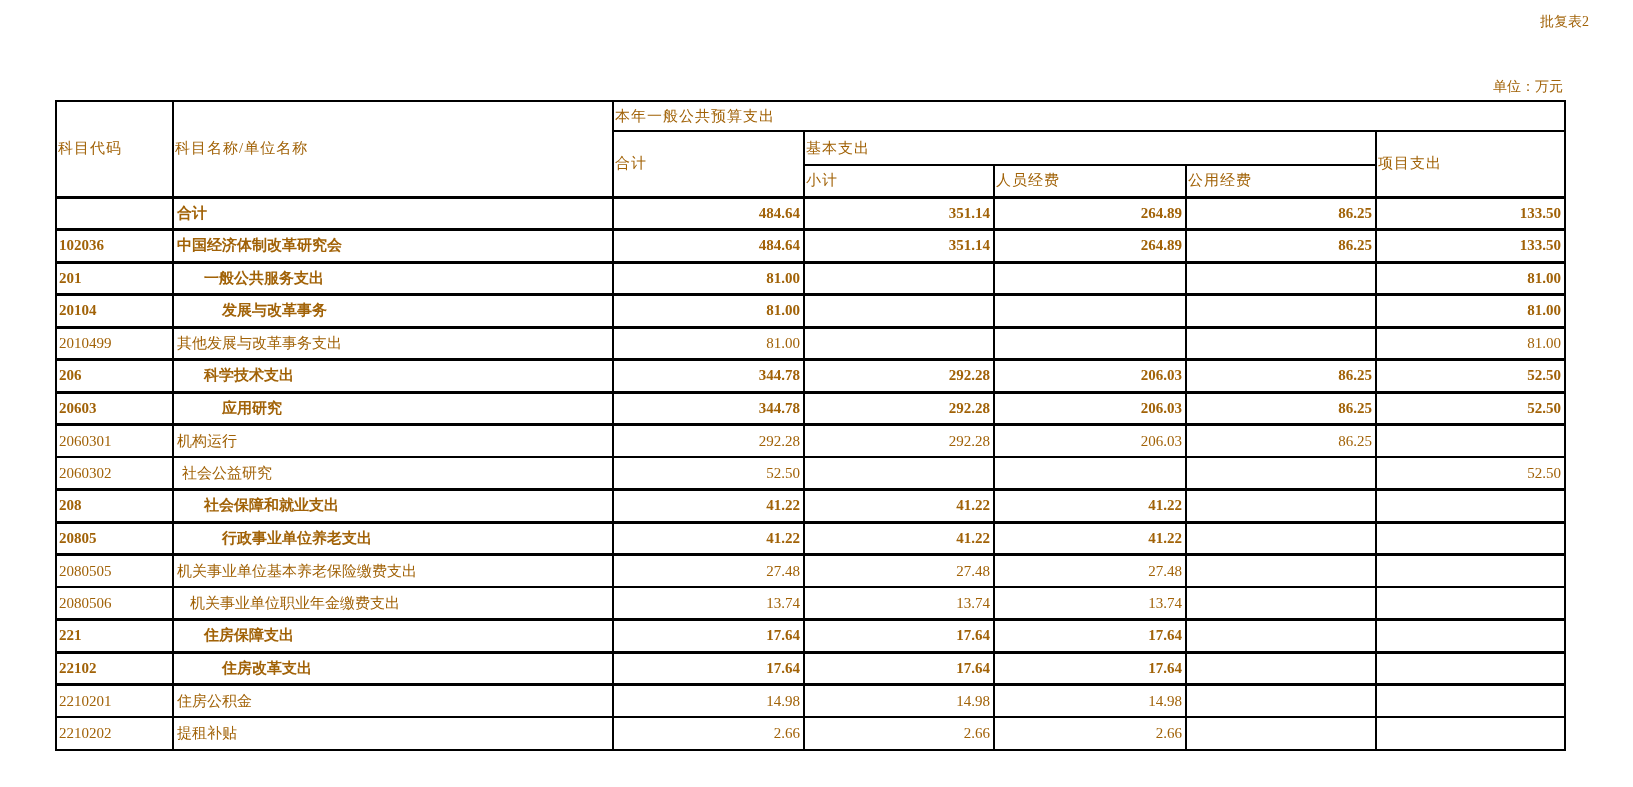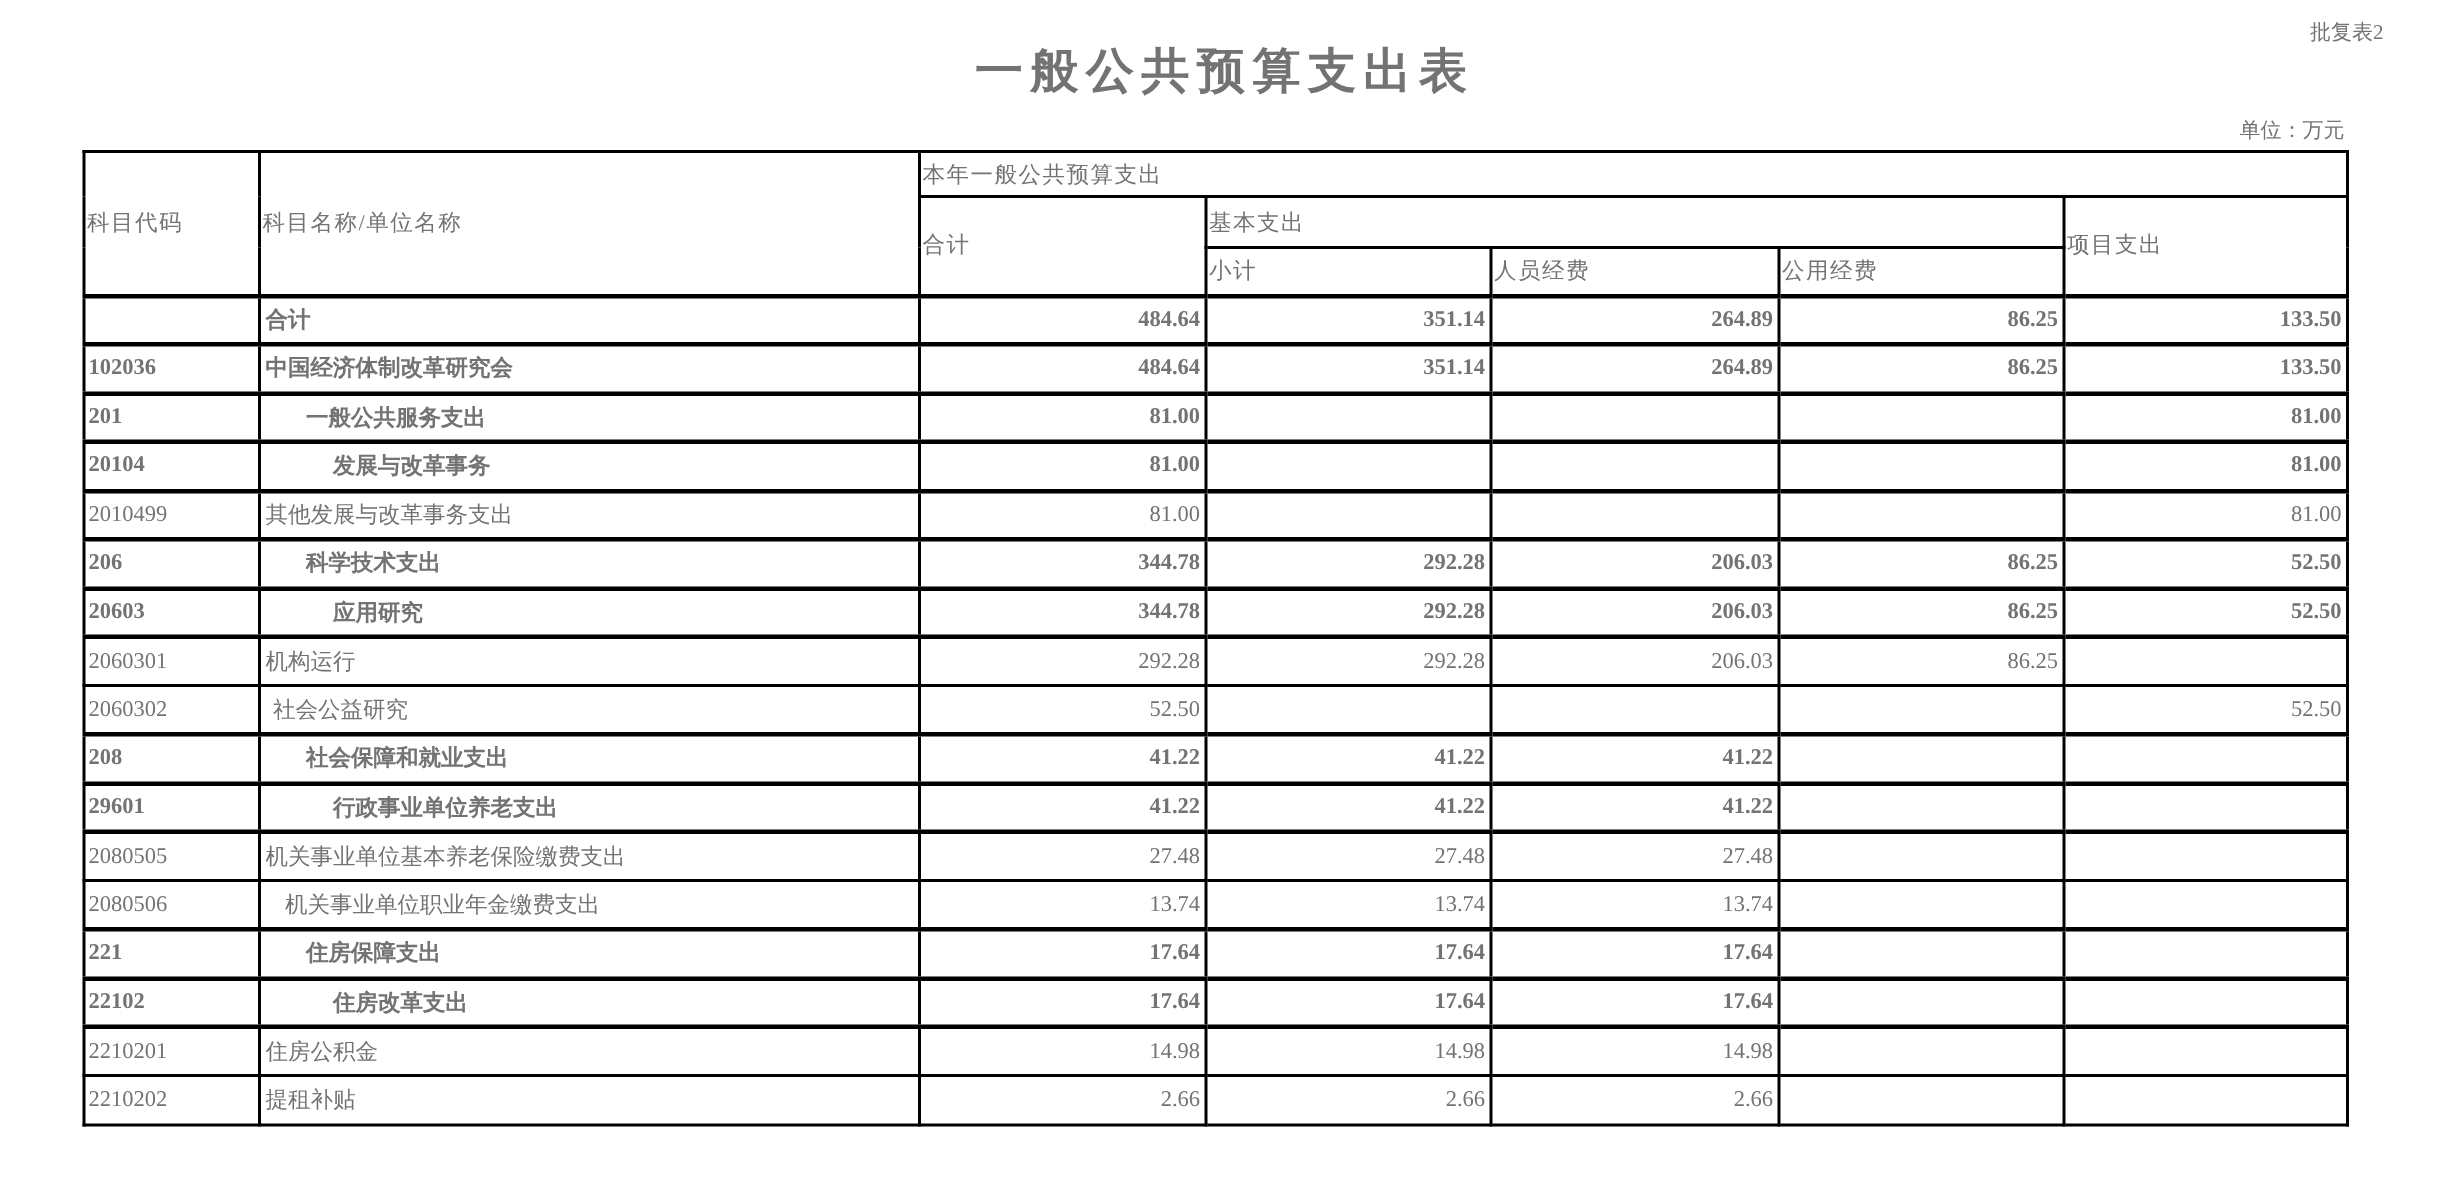--- a/index.html
+++ b/index.html
@@ -5,21 +5,21 @@
   html, body {
     margin: 0;
     padding: 0;
     background: #ffffff;
   }
   .doc {
     position: relative;
     width: 1633px;
     height: 787px;
     background: #ffffff;
-    color: #737373;
+    color: #a16207;
     font-family: "Liberation Serif", "DejaVu Serif", serif;
     overflow: hidden;
   }
   .form-label {
     position: absolute;
     top: 13px;
     right: 44px;
     font-size: 14px;
   }
   .title {
@@ -92,21 +92,20 @@
     border-bottom-width: 3px;
   }
   tbody tr:first-child td { border-top-width: 3px; }
   tbody tr:last-child td { border-bottom-width: 2px; }
 </style>
 </head>
 <body>
 
 <div class="doc">
   <div class="form-label">批复表2</div>
-  <h1 class="title">一般公共预算支出表</h1>
   <div class="meta-right">单位：万元</div>
 
   <table class="budget">
     <colgroup>
       <col style="width:117px">
       <col style="width:440px">
       <col style="width:191px">
       <col style="width:190px">
       <col style="width:192px">
       <col style="width:190px">
@@ -214,21 +213,21 @@
         <tr class="bold">
           <td class="code">208</td>
           <td class="name" style="padding-left: 30px;">社会保障和就业支出</td>
           <td class="num">41.22</td>
           <td class="num">41.22</td>
           <td class="num">41.22</td>
           <td class="num"></td>
           <td class="num"></td>
         </tr>
         <tr class="bold">
-          <td class="code">29601</td>
+          <td class="code">20805</td>
           <td class="name" style="padding-left: 48px;">行政事业单位养老支出</td>
           <td class="num">41.22</td>
           <td class="num">41.22</td>
           <td class="num">41.22</td>
           <td class="num"></td>
           <td class="num"></td>
         </tr>
         <tr>
           <td class="code">2080505</td>
           <td class="name" style="padding-left: 3px;">机关事业单位基本养老保险缴费支出</td>

